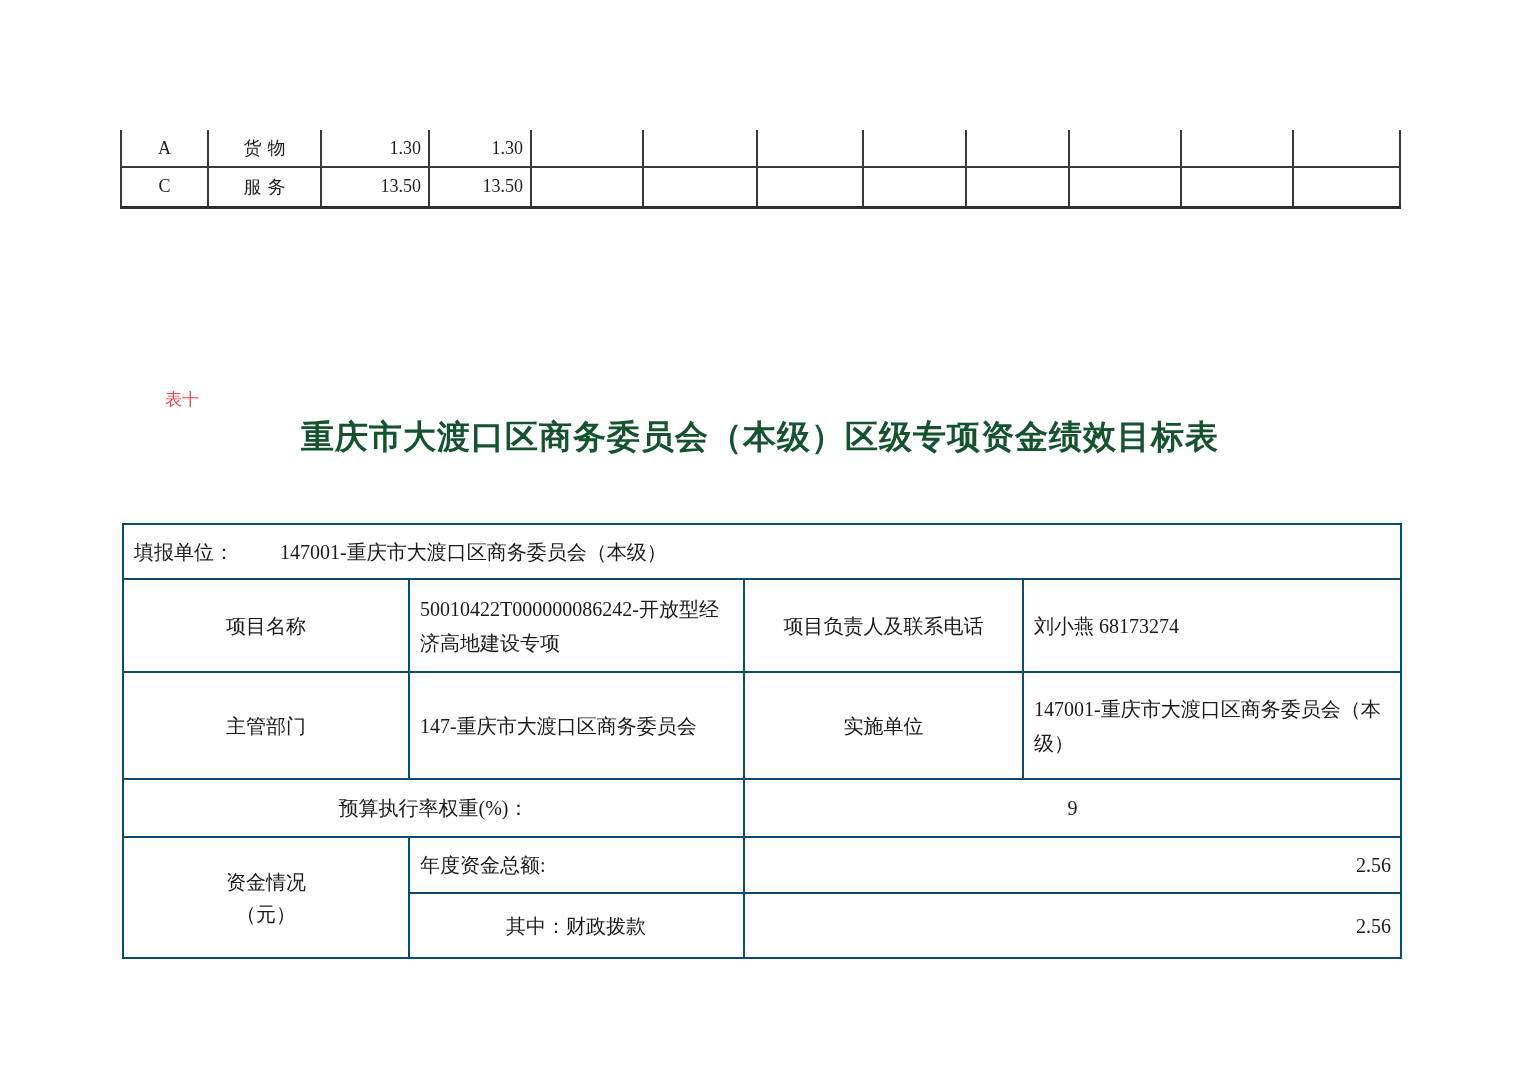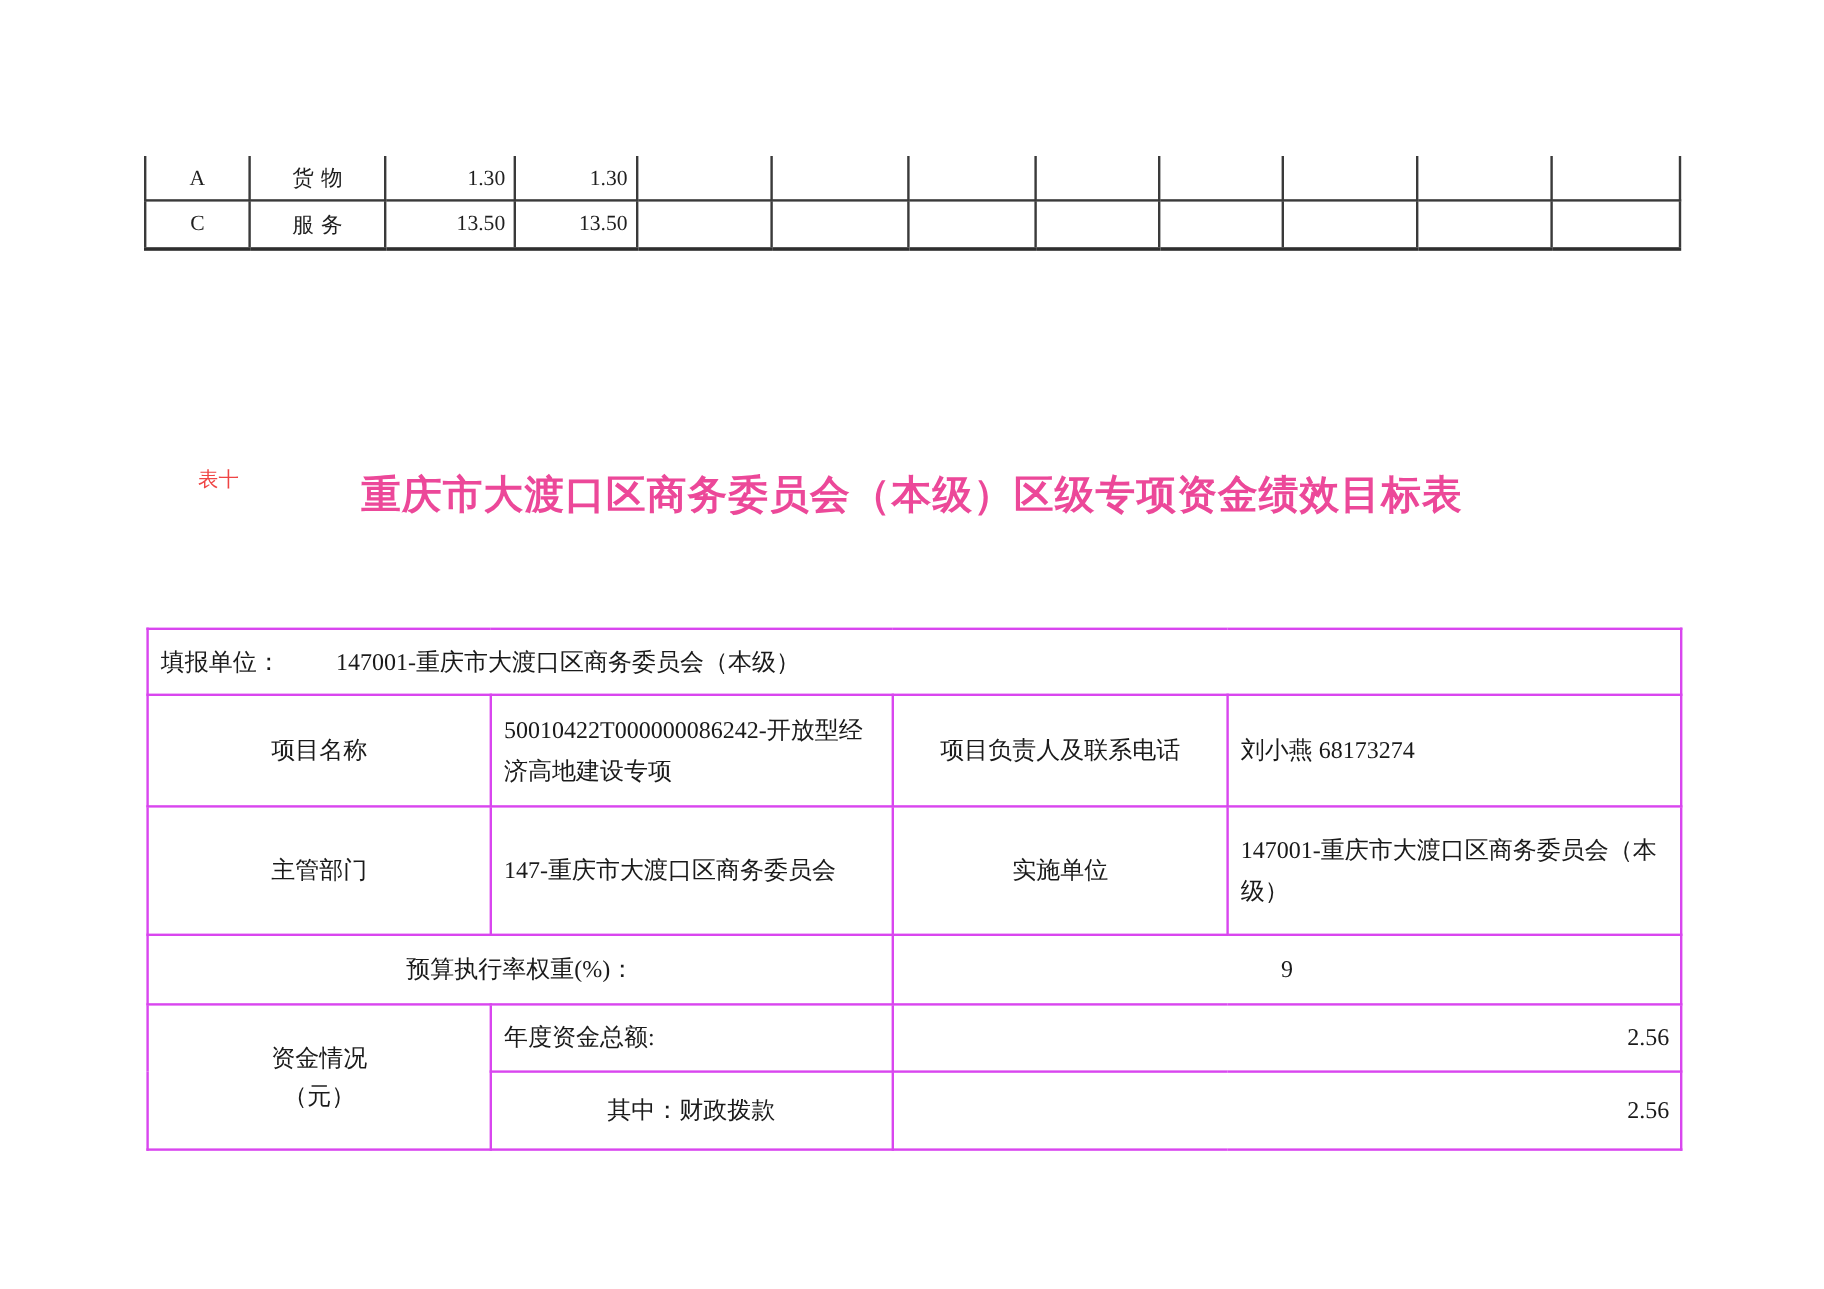--- a/index.html
+++ b/index.html
@@ -44,43 +44,43 @@
     position: absolute;
     left: 165px;
     top: 376px;
     font-size: 17px;
     color: #ef4444;
     margin-top: 12px;
   }
   .doc-title {
     position: absolute;
     left: 0;
-    top: 390px;
+    top: 414px;
     width: 100%;
     text-align: center;
     font-size: 33px;
     font-weight: bold;
-    color: #ec4899;
+    color: #14532d;
     letter-spacing: 1px;
     line-height: 46px;
   }
 
   
   .main-table {
     position: absolute;
     left: 122px;
     top: 523px;
     width: 1280px;
     border-collapse: collapse;
     table-layout: fixed;
     font-size: 20px;
     color: #1a1a1a;
   }
   .main-table td {
-    border: 2px solid #d946ef;
+    border: 2px solid #0c4a6e;
     padding: 0 10px;
     vertical-align: middle;
     line-height: 34px;
   }
   .main-table tr.r1 { height: 55px; }
   .main-table tr.r2 { height: 93px; }
   .main-table tr.r3 { height: 107px; }
   .main-table tr.r4 { height: 58px; }
   .main-table tr.r5 { height: 56px; }
   .main-table tr.r6 { height: 65px; }

